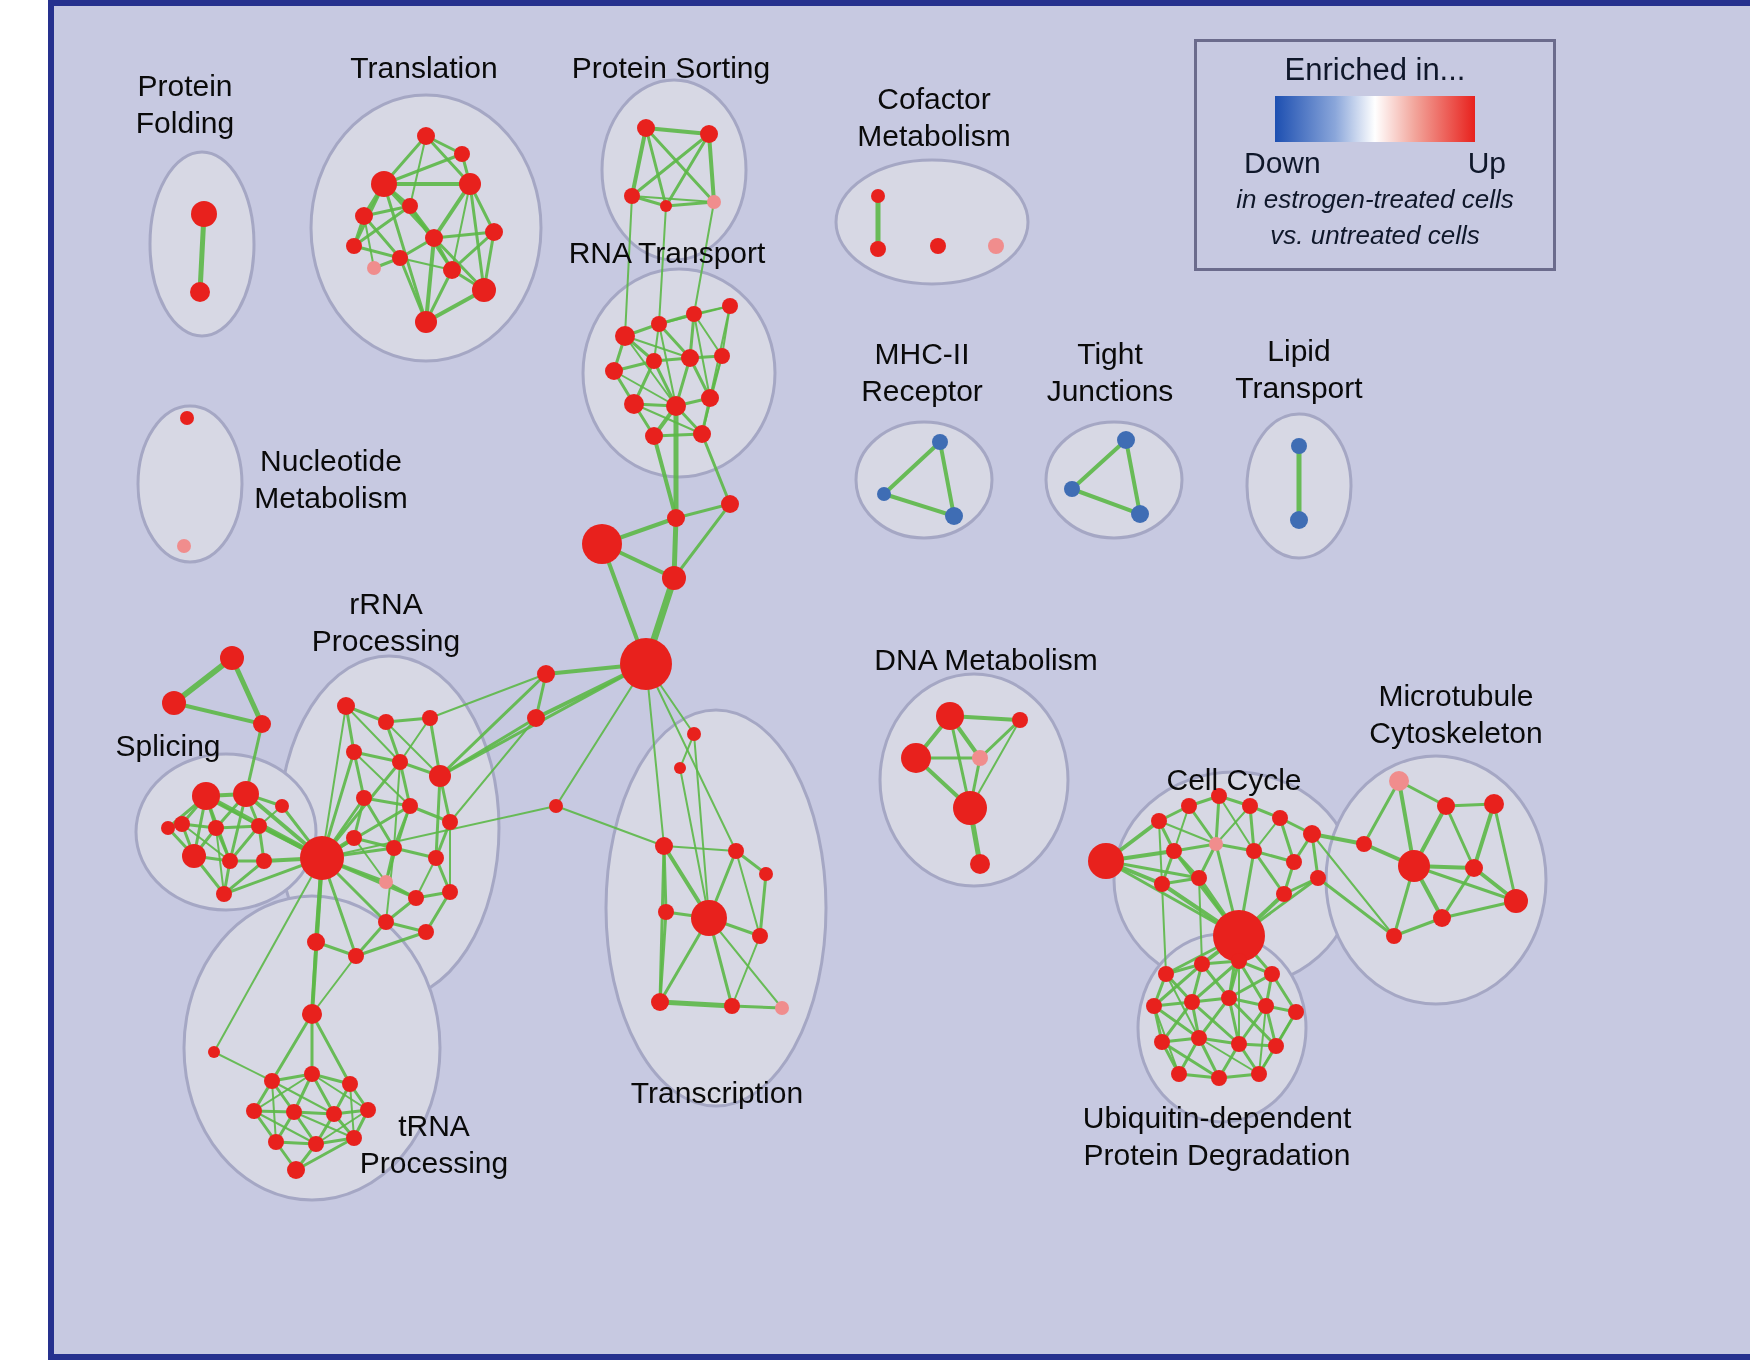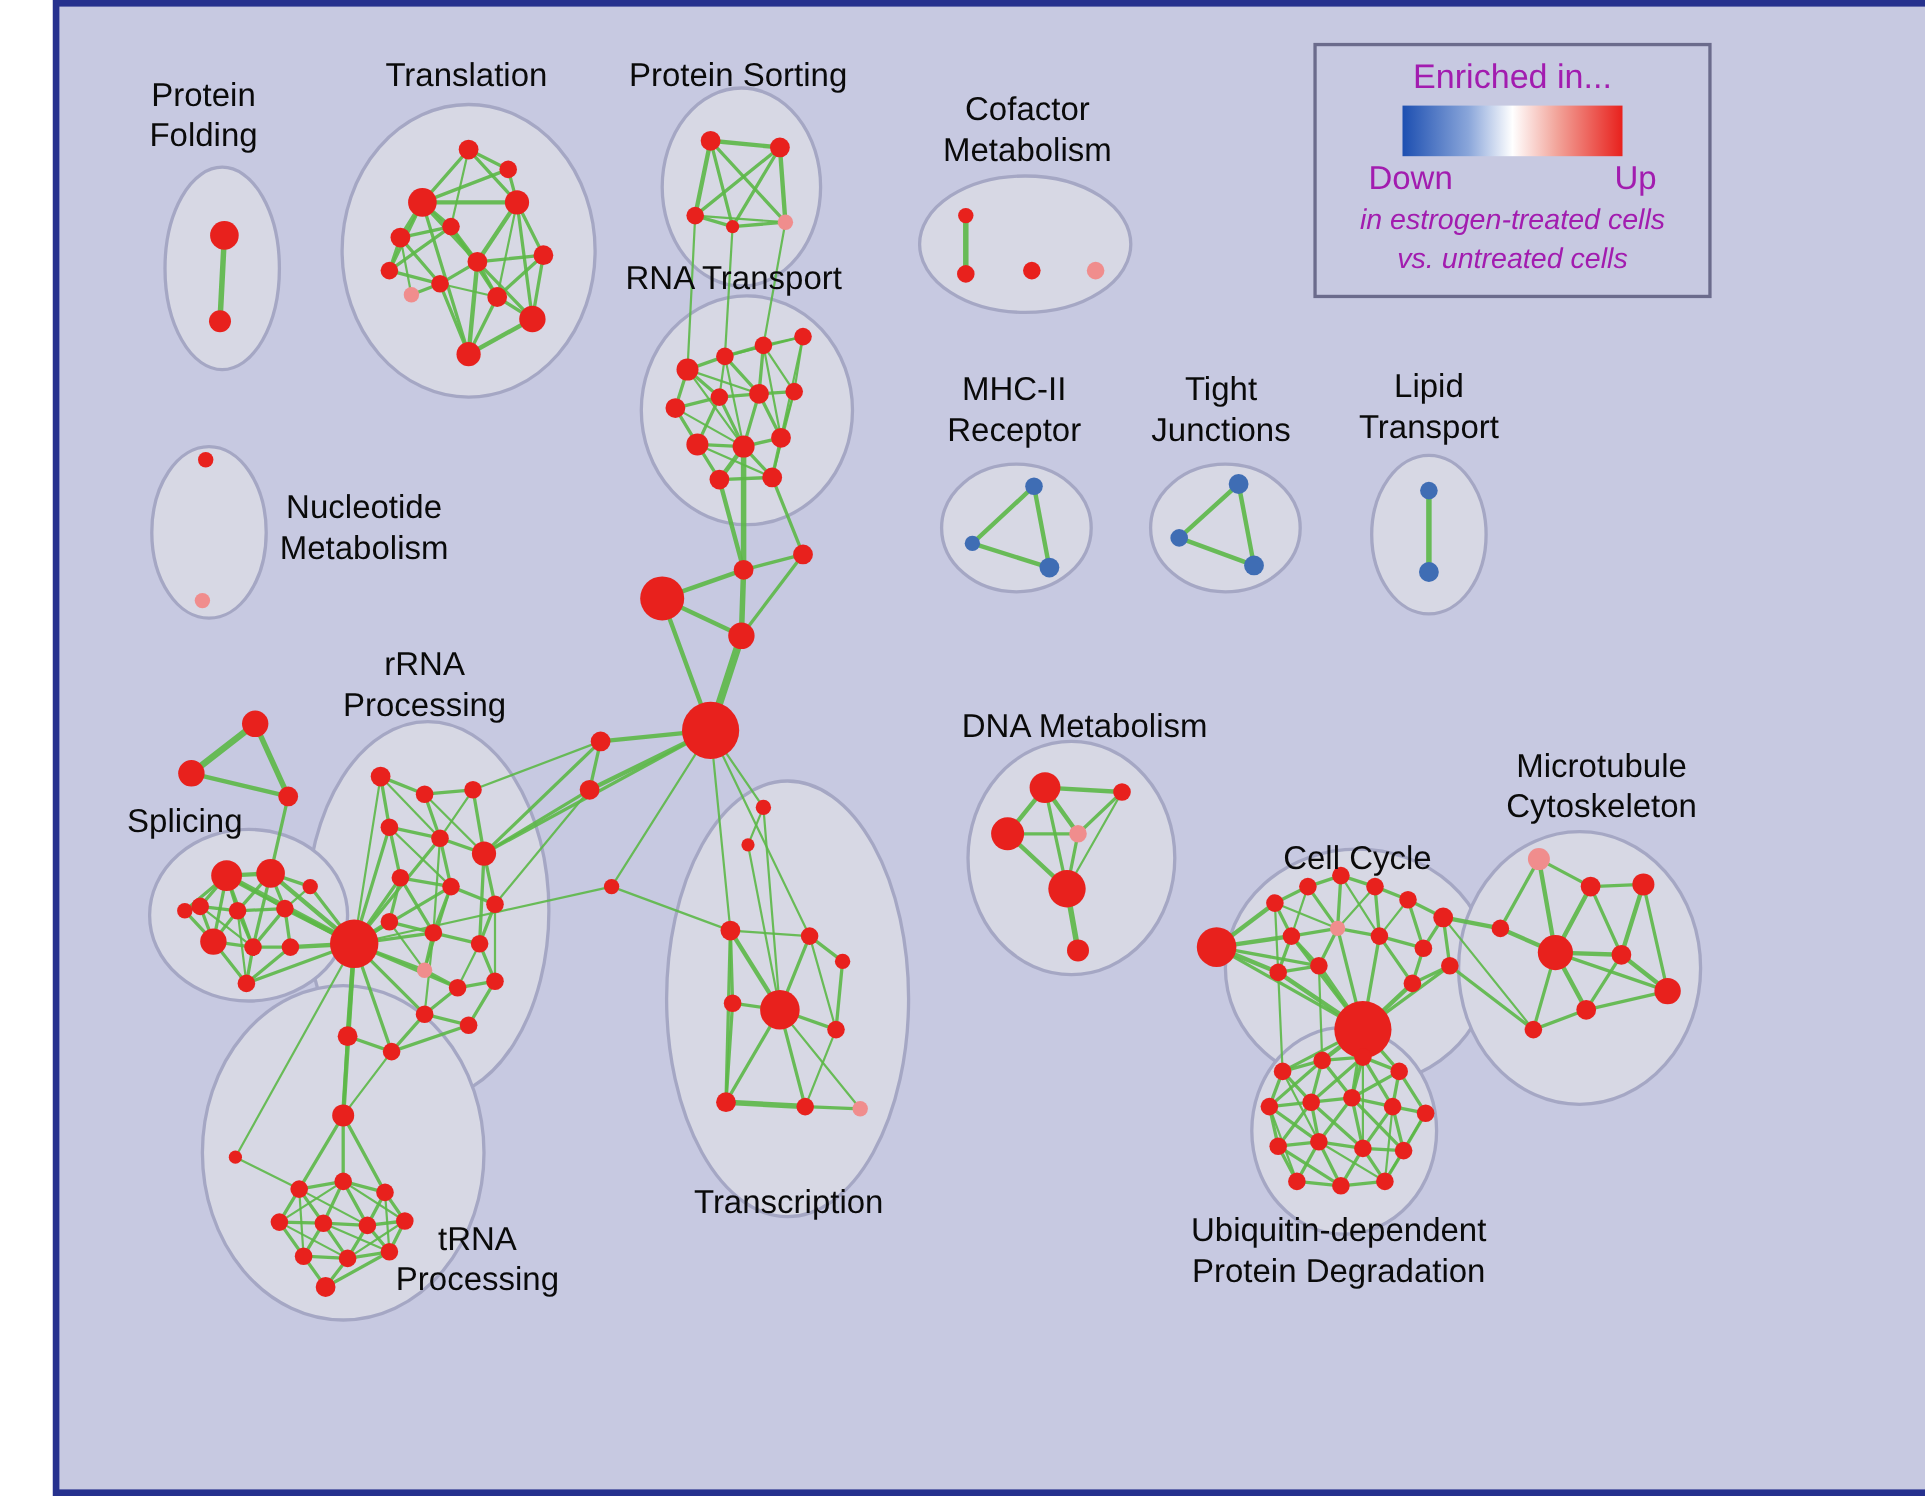--- a/index.html
+++ b/index.html
@@ -20,21 +20,21 @@
     left: 1140px;
     top: 33px;
     width: 362px;
     height: 232px;
     box-sizing: border-box;
     border: 3px solid #6b6b8c;
     display: flex;
     flex-direction: column;
     align-items: center;
     z-index: 5;
-    color: #a21caf;
+    color: #0f172a;
   }
   .legend-title { font-size: 31px; margin-top: 10px; }
   .legend-gradient {
     width: 200px;
     height: 46px;
     margin-top: 8px;
     background: #ccc;
   }
   .legend-scale-labels {
     width: 262px;

